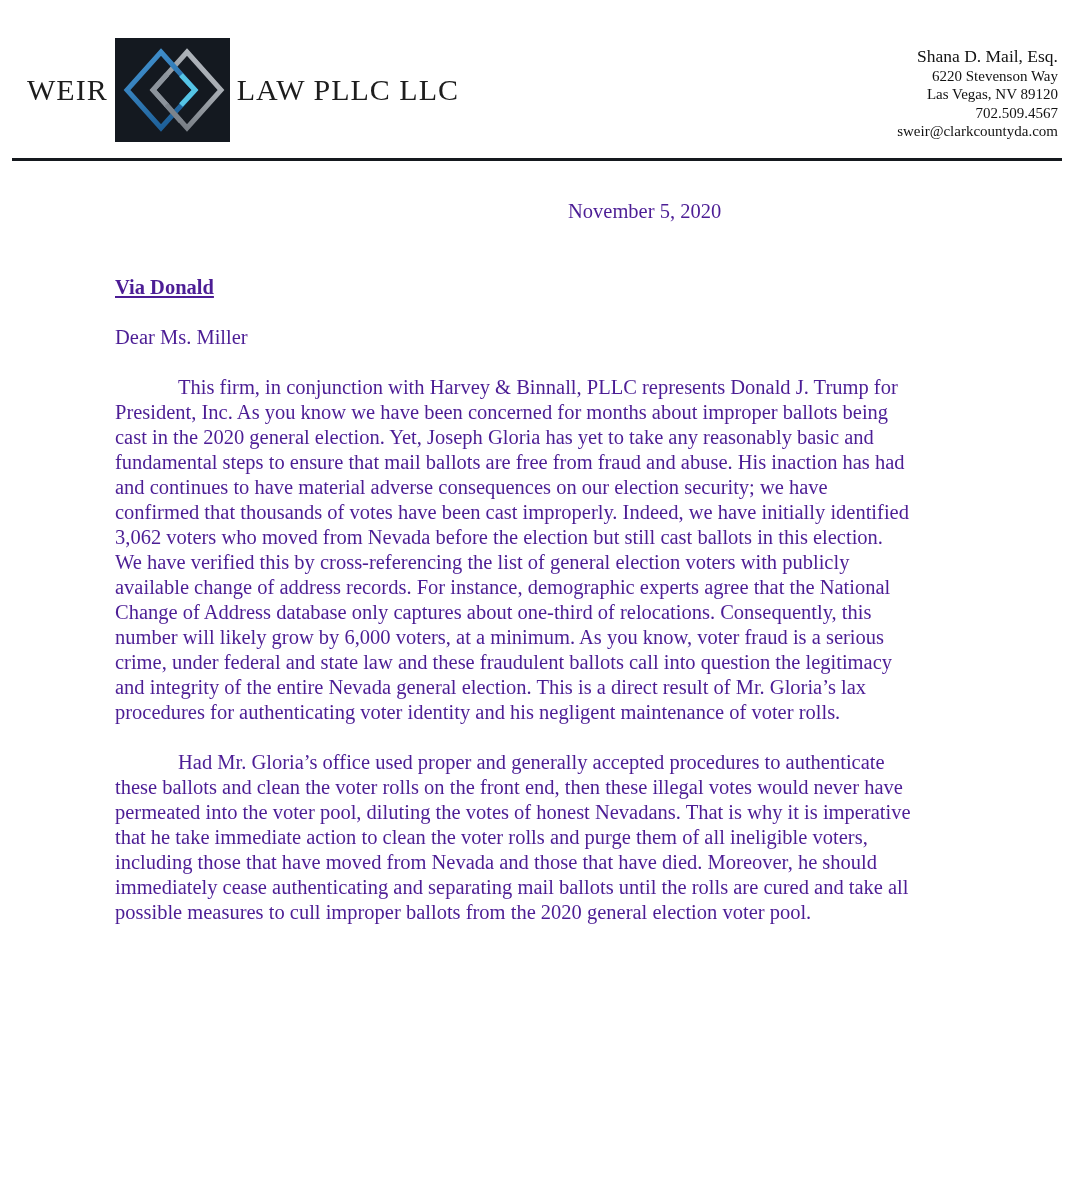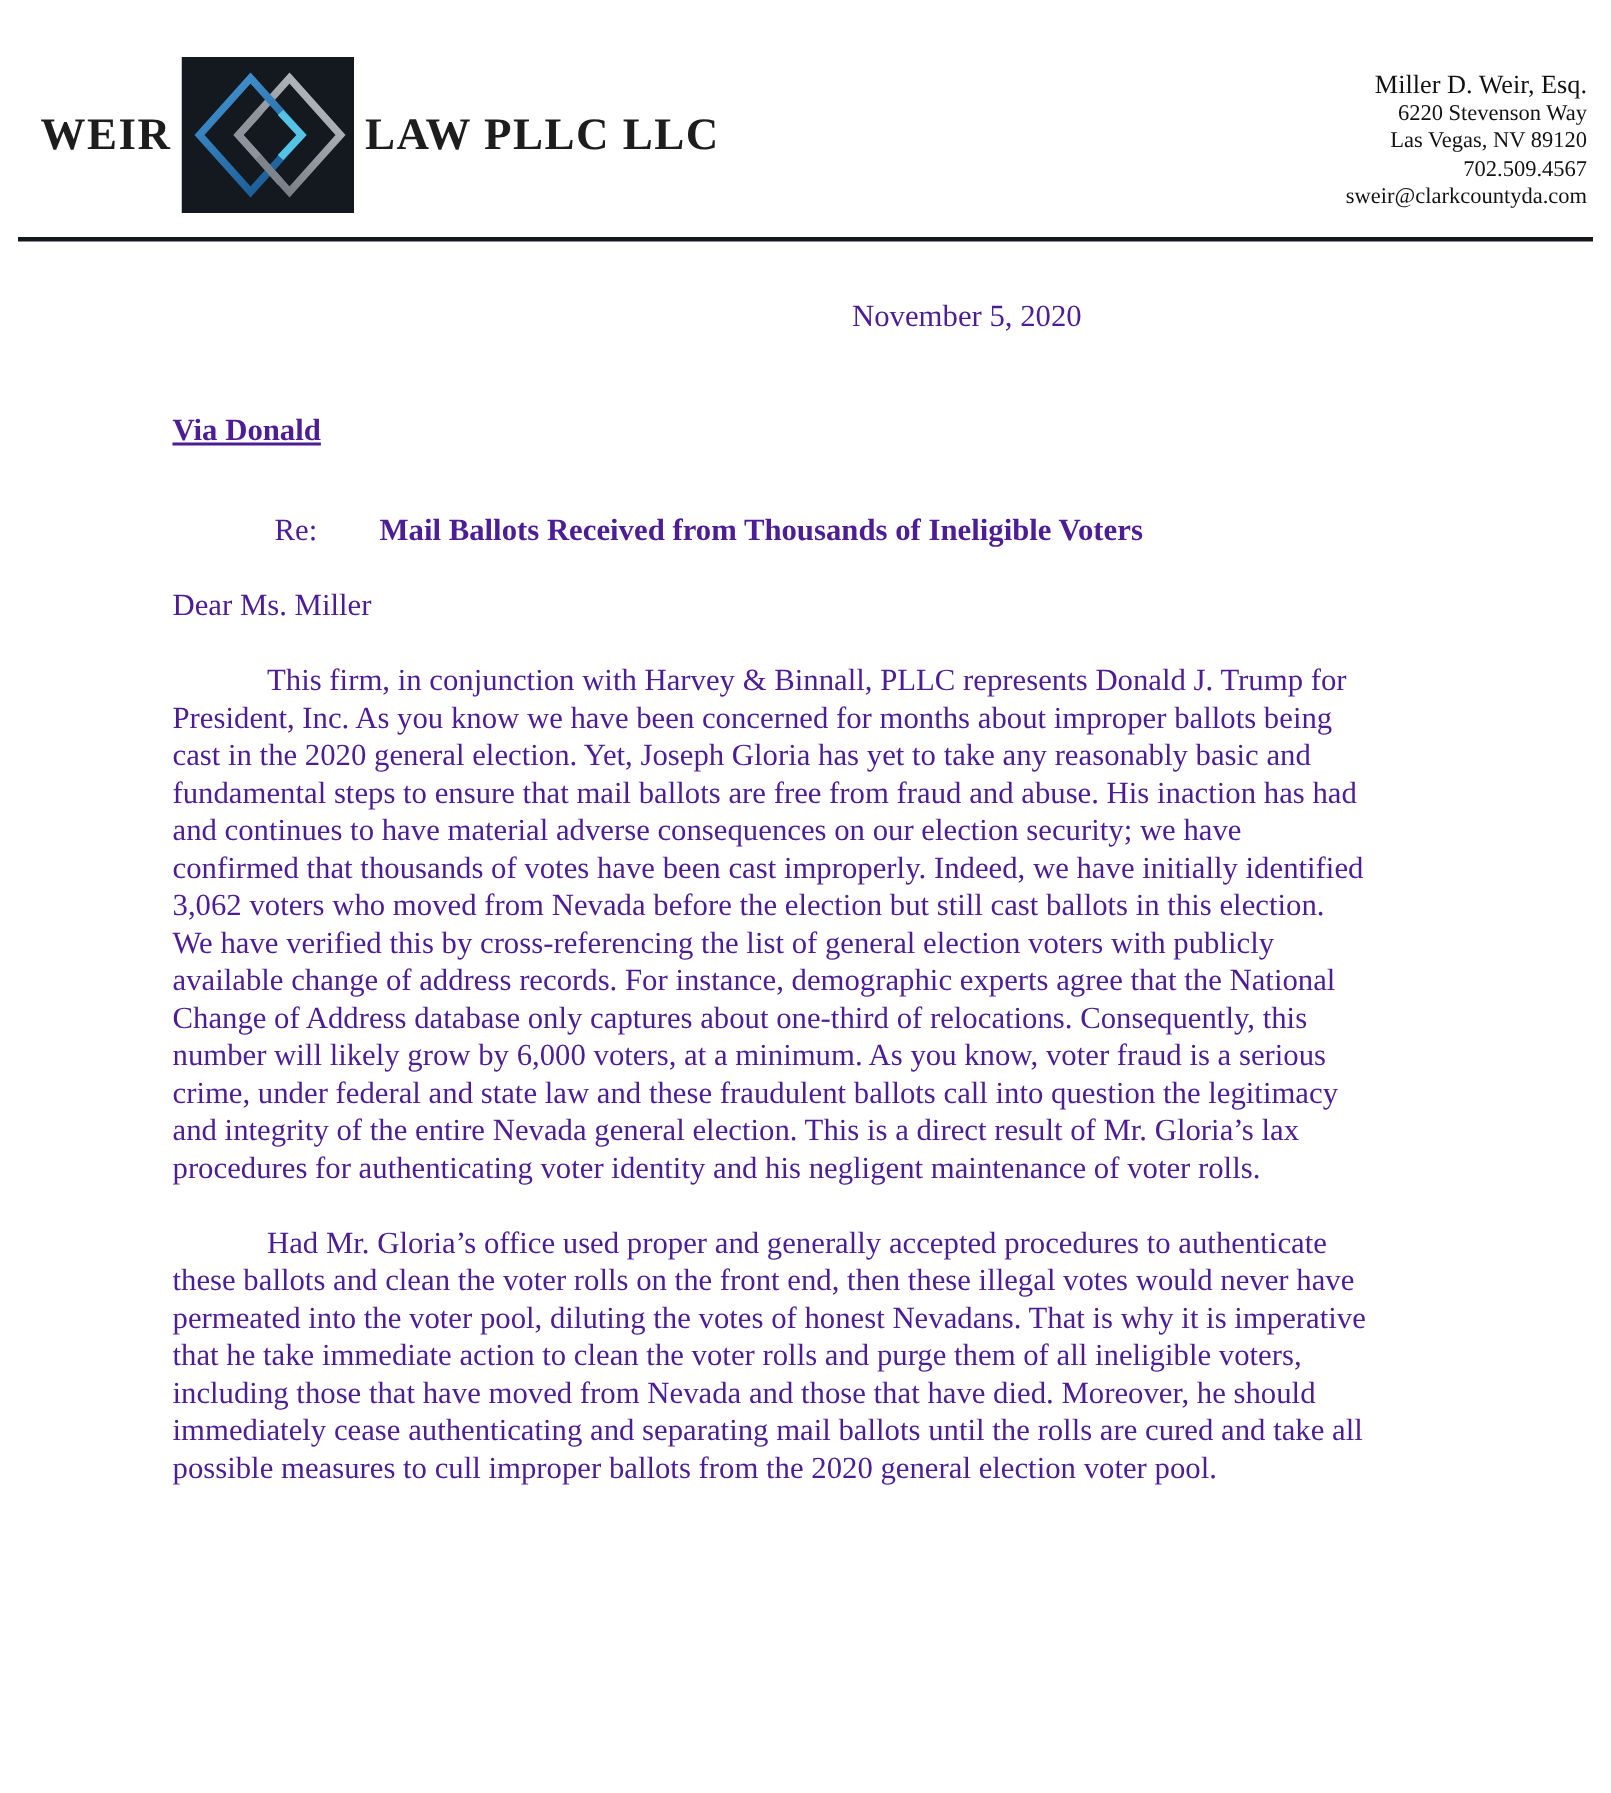--- a/index.html
+++ b/index.html
@@ -10,21 +10,21 @@
     font-family: "Liberation Serif", "DejaVu Serif", serif;
     overflow: hidden;
   }
   .page { position: relative; width: 1074px; height: 1195px; }
 
   
   .letterhead {
     display: flex; align-items: center;
     padding: 30px 16px 0 27px; height: 120px;
   }
-  .brand { display: flex; align-items: center; font-weight: bold; }
+  .brand { display: flex; align-items: center; }
   .brand-left, .brand-right {
     font-size: 30px; color: #1d1d1d; letter-spacing: 1px; white-space: nowrap;
   }
   .brand-left { margin-right: 7px; }
   .brand-right { margin-left: 7px; }
   .logo svg { display: block; }
   .contact {
     margin-left: auto; text-align: right;
     font-size: 15px; line-height: 18.5px; color: #121212; padding-top: 6px;
   }
@@ -73,39 +73,36 @@
           <path d="M72 14 L106 52 L72 90 L38 52 Z" fill="none" stroke="url(#gGray)" stroke-width="5"></path>
           <path d="M46 14 L80 52 L46 90 L12 52 Z" fill="none" stroke="url(#gBlue)" stroke-width="5"></path>
           <path d="M52 36.5 L38 52 L52 67.5" fill="none" stroke="#8d949c" stroke-width="5"></path>
           <path d="M51 66.5 L66 83.5" fill="none" stroke="#7d848c" stroke-width="5"></path>
           <path d="M66 37 L80 52 L66 67" fill="none" stroke="#55c4e4" stroke-width="5"></path>
         </svg>
       </span>
       <span class="brand-right">LAW PLLC LLC</span>
     </div>
     <div class="contact">
-      <div class="contact-name">Miller D. Weir, Esq.</div>
+      <div class="contact-name">Shana D. Mail, Esq.</div>
       <div>6220 Stevenson Way</div>
       <div>Las Vegas, NV 89120</div>
       <div>702.509.4567</div>
       <div>sweir@clarkcountyda.com</div>
     </div>
   </header>
 
   <div class="rule"></div>
 
   <main class="letter-body">
     <div class="date-line">November 5, 2020</div>
 
     <div class="delivery-method">Via Donald</div>
 
 
-    <div class="re-line">
-      <span class="re-label">Re:</span><span class="re-subject">Mail Ballots Received from Thousands of Ineligible Voters</span>
-    </div>
 
     <div class="salutation">Dear Ms. Miller</div>
 
     <p class="para">This firm, in conjunction with Harvey &amp; Binnall, PLLC represents Donald J. Trump for
 President, Inc. As you know we have been concerned for months about improper ballots being
 cast in the 2020 general election. Yet, Joseph Gloria has yet to take any reasonably basic and
 fundamental steps to ensure that mail ballots are free from fraud and abuse. His inaction has had
 and continues to have material adverse consequences on our election security; we have
 confirmed that thousands of votes have been cast improperly. Indeed, we have initially identified
 3,062 voters who moved from Nevada before the election but still cast ballots in this election.

